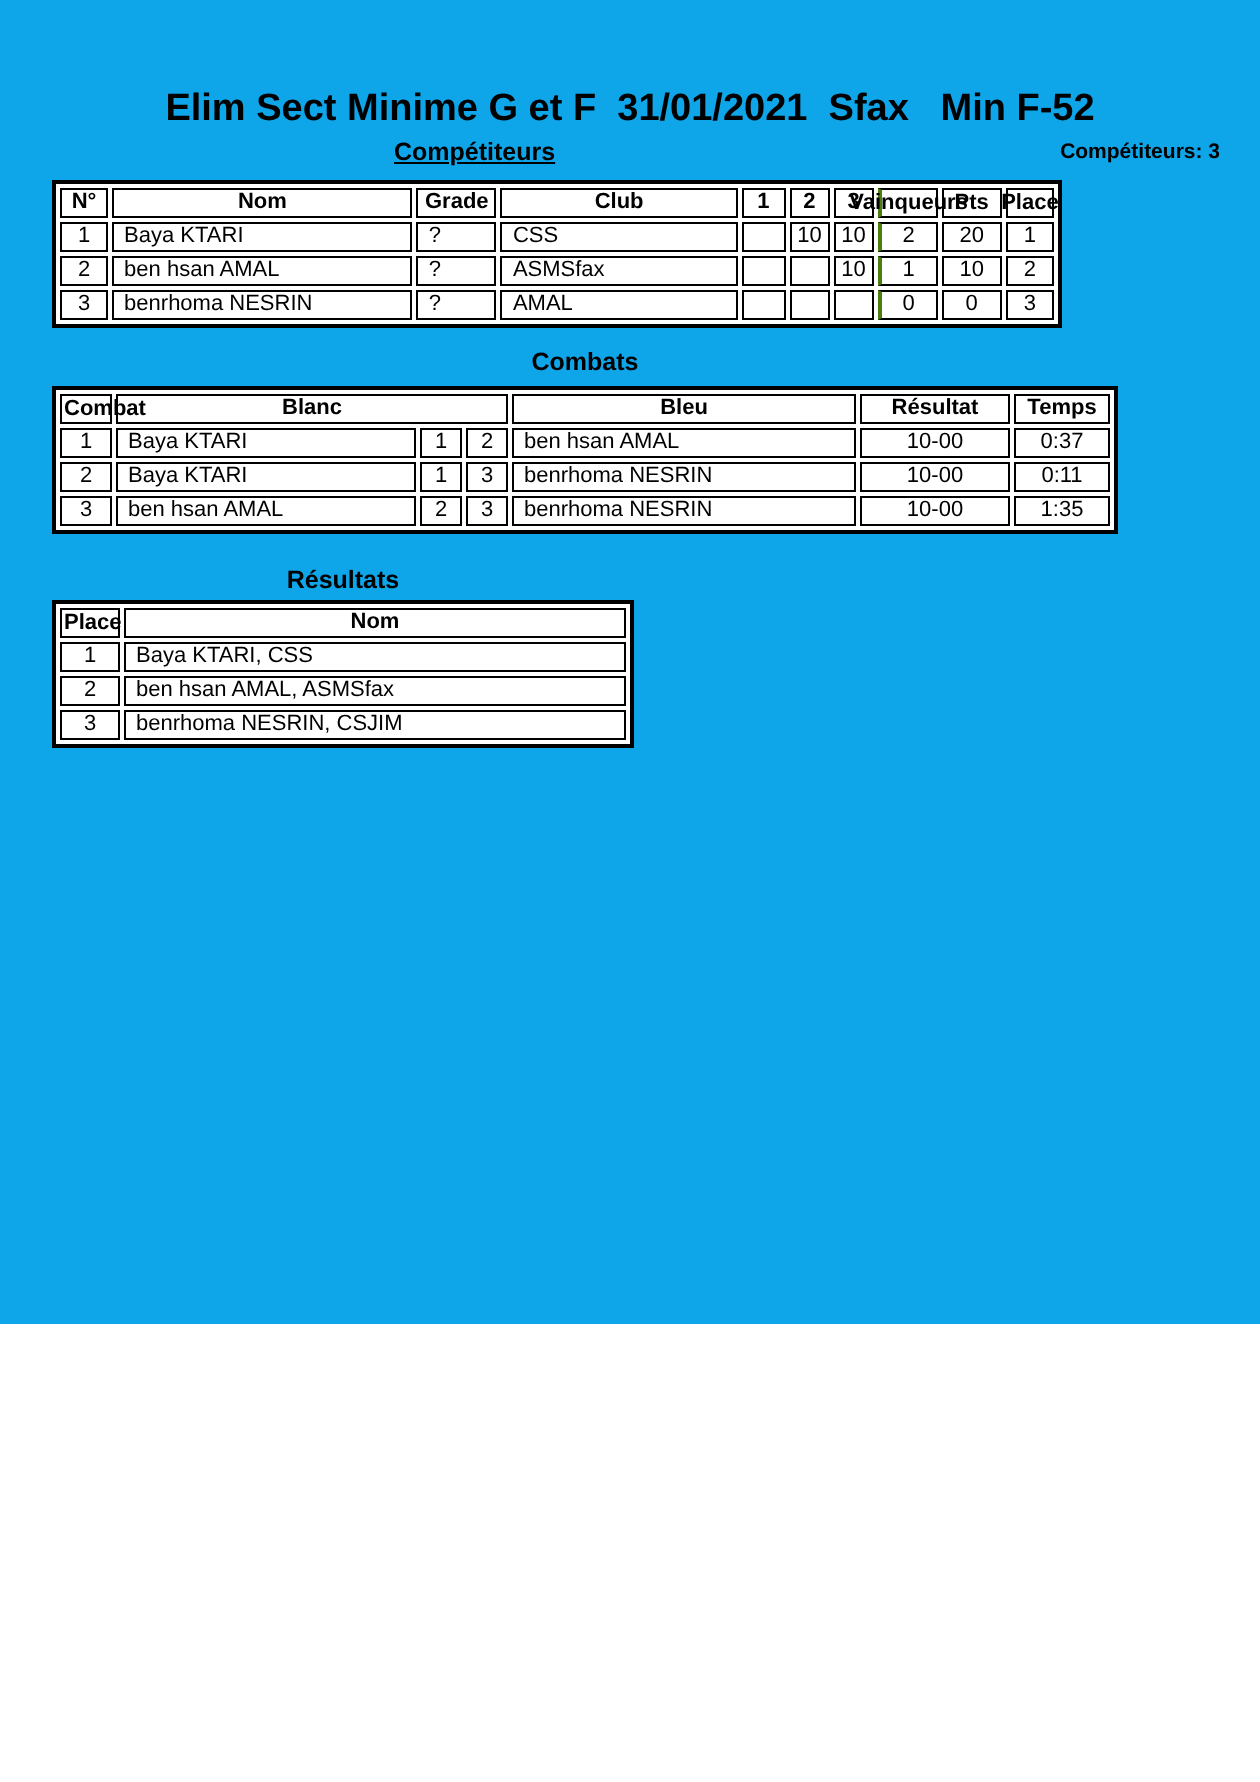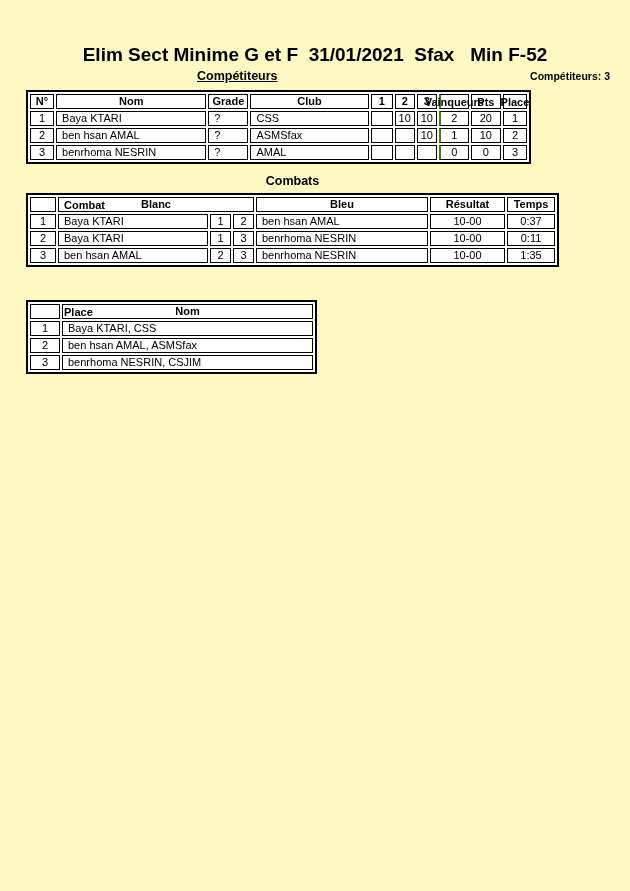--- a/index.html
+++ b/index.html
@@ -1,20 +1,20 @@
 <!DOCTYPE html>
 <html><head>
 <meta charset="utf-8">
 <style>
   html, body { margin: 0; padding: 0; background: #fff; }
   .page {
     position: relative;
     width: 630px;
-    height: 891px;
-    background: #fef9c3;
+    height: 662px;
+    background: #0ea5e9;
     color: #000;
     font-family: "Liberation Sans", sans-serif;
     overflow: hidden;
   }
   .doc-title {
     position: absolute;
     top: 44px;
     left: 0;
     width: 630px;
     text-align: center;
@@ -66,24 +66,23 @@
   td.left { text-align: left; padding-left: 5px; }
   th.rel { position: relative; }
   .ovl {
     position: absolute;
     top: 50%; left: 50%;
     transform: translate(-50%,-50%);
     white-space: nowrap;
   }
   .ovl-left {
     position: absolute;
-    top: 50%; left: 11px;
+    top: 50%; left: 1px;
     transform: translateY(-50%);
     white-space: nowrap;
-    padding-left: 22px;
   }
   .thick-l { border-left: 2px solid #4d7c0f; }
 </style>
 </head>
 <body>
 
 <div class="page">
 
   <div class="doc-title">Elim Sect Minime G et F  31/01/2021  Sfax   Min F-52</div>
 
@@ -210,20 +209,21 @@
         <td class="left">ben hsan AMAL</td>
         <td>2</td>
         <td>3</td>
         <td class="left">benrhoma NESRIN</td>
         <td>10-00</td>
         <td>1:35</td>
       </tr>
     </tbody>
   </table>
 
+  <div class="sec-label" id="resultats-label">Résultats</div>
 
   <table id="table-resultats">
     <colgroup>
       <col style="width:30px">
         <col style="width:251px">
     </colgroup>
     <thead>
       <tr>
         <th class="rel">
             <span class="ovl-left">Place</span>

